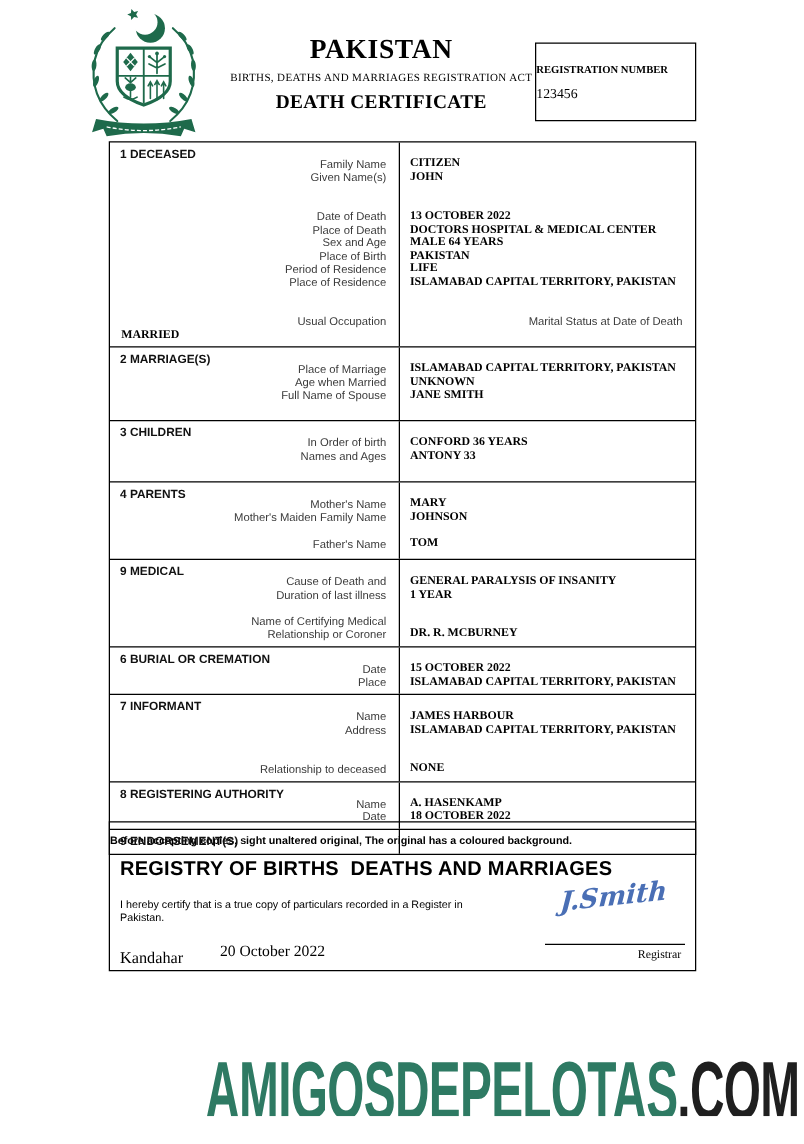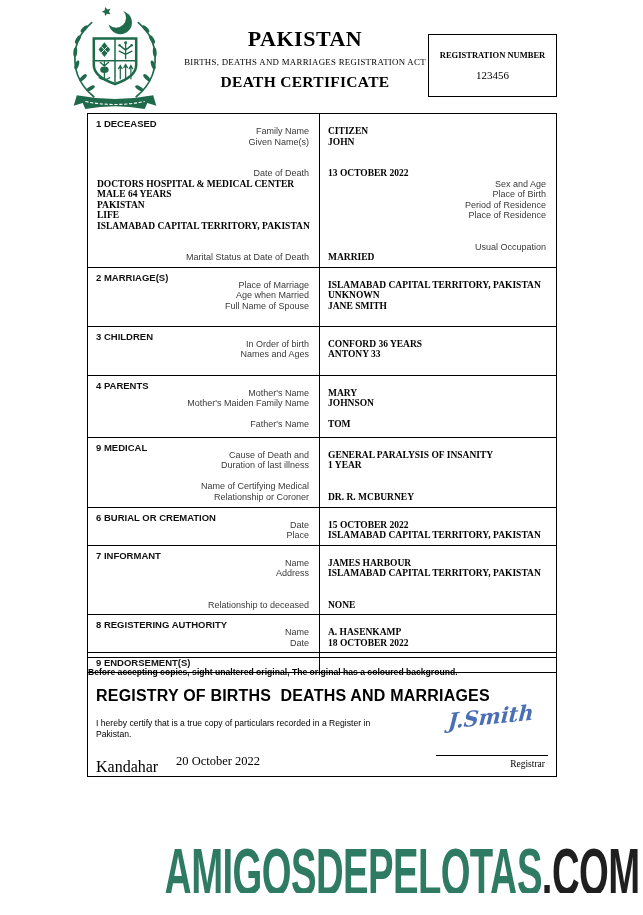--- a/index.html
+++ b/index.html
@@ -6,21 +6,21 @@
   .page{position:relative;width:643px;height:893px;background:#fff;overflow:hidden;
         font-family:"Liberation Sans",sans-serif;color:#000;}
 
   
   .emblem{position:absolute;left:62px;top:3px;width:106px;height:107px;}
   .titles{position:absolute;left:180px;top:26px;width:250px;text-align:center;}
   .country{font-family:"Liberation Serif",serif;font-weight:bold;font-size:22px;letter-spacing:.5px;}
   .act{font-family:"Liberation Serif",serif;font-size:8.8px;letter-spacing:.3px;margin-top:5px;}
   .doc-title{font-family:"Liberation Serif",serif;font-weight:bold;font-size:15.5px;letter-spacing:.3px;margin-top:6px;}
   .regbox{position:absolute;left:428px;top:34px;width:129px;height:63px;border:1px solid #000;
-          text-align:center;box-sizing:border-box;}
+          text-align:left;box-sizing:border-box;}
   .regbox .lbl{font-family:"Liberation Serif",serif;font-weight:bold;font-size:8.5px;margin-top:15px;}
   .regbox .num{font-family:"Liberation Serif",serif;font-size:11px;margin-top:9px;}
 
   
   .cert-table{position:absolute;left:87px;top:113px;width:470px;border:1px solid #000;box-sizing:border-box;}
   .section{position:relative;box-sizing:border-box;}
   .section + .section{border-top:1px solid #000;}
   .section::after{content:"";position:absolute;left:231px;top:0;bottom:0;border-left:1px solid #000;}
   .sec-title{position:absolute;left:8px;top:4px;font-weight:bold;font-size:9.5px;color:#111;z-index:2;}
   .rows{display:grid;grid-template-columns:231px 1fr;padding:12px 0 4px 0;}
@@ -36,21 +36,21 @@
   .footer-box{position:absolute;left:87px;top:657px;width:470px;height:120px;border:1px solid #000;
               box-sizing:border-box;}
   .notice{position:absolute;top:9px;left:0;right:0;font-weight:bold;font-size:8.6px;}
   .registry{position:absolute;top:29px;left:8px;font-weight:bold;font-size:16px;letter-spacing:.2px;white-space:pre;}
   .certify{position:absolute;top:60px;left:8px;width:300px;font-size:8.6px;line-height:11px;}
   .sig{position:absolute;top:46px;right:22px;font-family:"DejaVu Serif",serif;font-style:italic;
        font-weight:600;font-size:21px;color:var(--signature_blue,#4a6fb5);
        transform:rotate(-6deg) skewX(-10deg);}
   .sigline{position:absolute;top:97px;right:8px;width:112px;border-top:1px solid #000;}
   .registrar{position:absolute;top:101px;right:11px;font-family:"Liberation Serif",serif;font-size:9.5px;}
-  .place{position:absolute;top:100px;left:8px;font-family:"Liberation Serif",serif;font-size:16px;}
+  .place{position:absolute;top:100px;left:8px;font-family:"Liberation Serif",serif;font-size:13px;}
   .idate{position:absolute;top:96px;left:88px;font-family:"Liberation Serif",serif;font-size:12.5px;}
 
   
   .watermark{position:absolute;top:846px;right:4px;font-weight:800;font-size:66px;line-height:52px;
              letter-spacing:-1px;transform:scaleX(.58);transform-origin:right center;white-space:nowrap;}
   .wm-site{color:var(--watermark_green,#2e7a63);}
   .wm-tld{color:var(--watermark_dark,#1f1f1f);}
   .bottom-rule{position:absolute;left:0;right:0;top:909px;height:2px;background:#c8c8c8;}
 </style>
 </head>
@@ -132,20 +132,21 @@
           <div class="lab">Family Name</div>
           <div class="val">CITIZEN</div>
           <div class="lab">Given Name(s)</div>
           <div class="val">JOHN</div>
           <div class="lab"></div>
           <div class="val"></div>
           <div class="lab"></div>
           <div class="val"></div>
           <div class="lab">Date of Death</div>
           <div class="val">13 OCTOBER 2022</div>
+          <div class="lab">Place of Death</div>
           <div class="val">DOCTORS HOSPITAL &amp; MEDICAL CENTER</div>
           <div class="lab">Sex and Age</div>
           <div class="val">MALE 64 YEARS</div>
           <div class="lab">Place of Birth</div>
           <div class="val">PAKISTAN</div>
           <div class="lab">Period of Residence</div>
           <div class="val">LIFE</div>
           <div class="lab">Place of Residence</div>
           <div class="val">ISLAMABAD CAPITAL TERRITORY, PAKISTAN</div>
           <div class="lab"></div>

